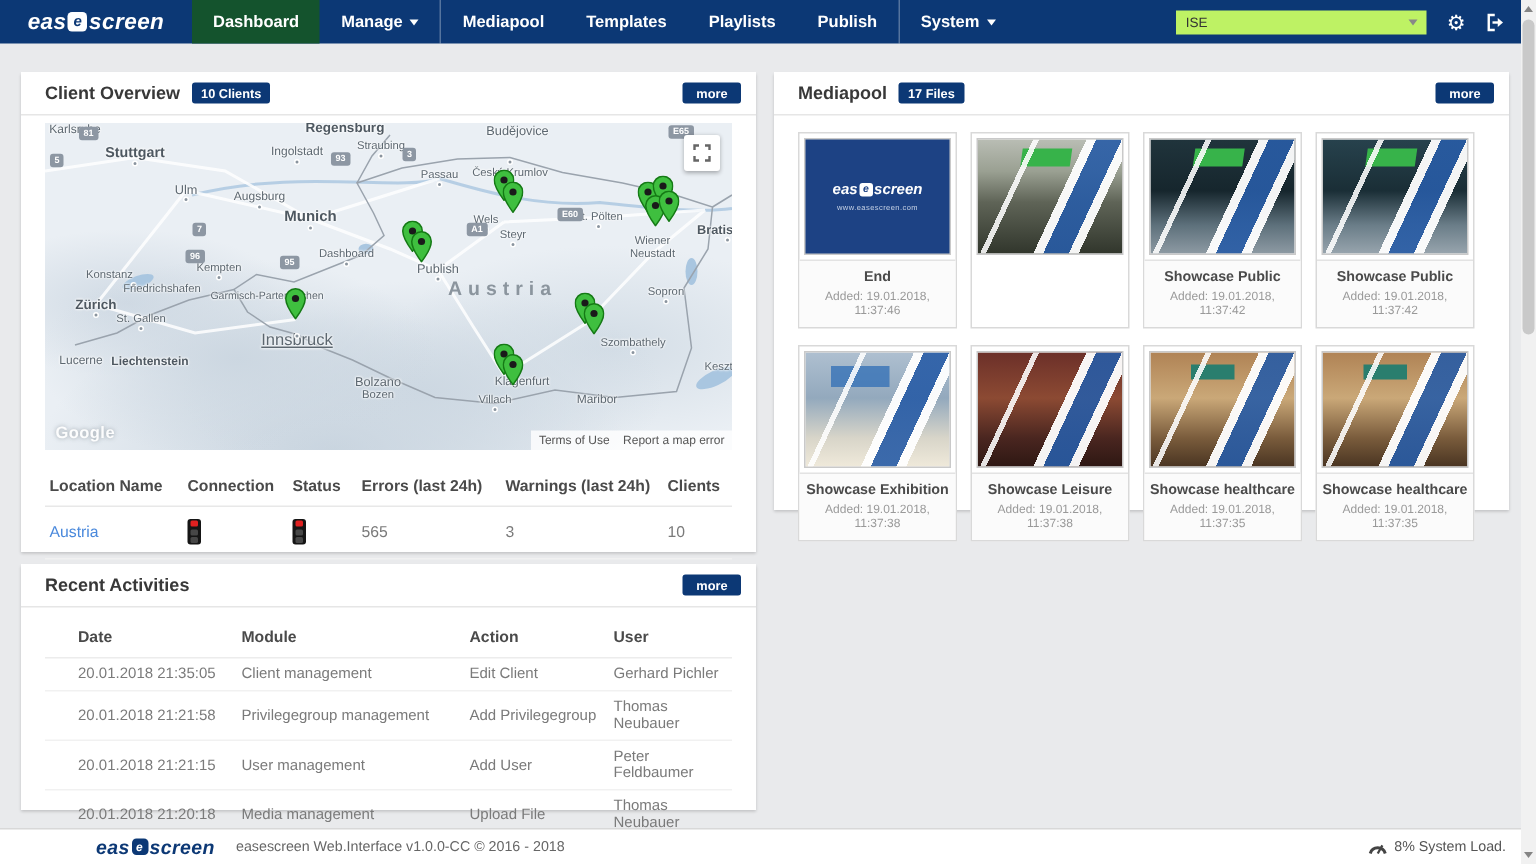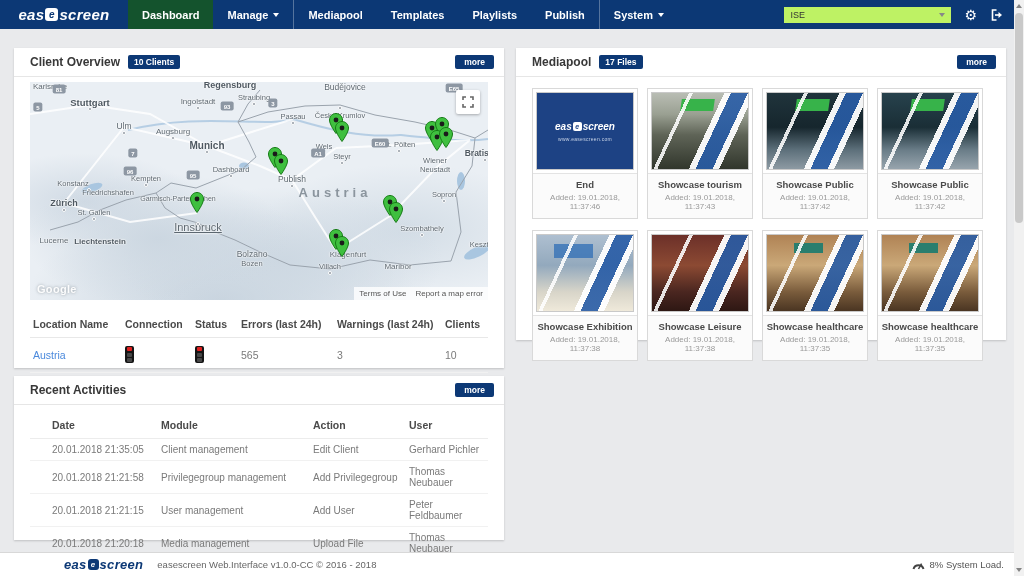--- a/index.html
+++ b/index.html
@@ -398,24 +398,20 @@
         </div>
         <div class="card-label">
           <div class="card-title">End</div>
           <div class="card-added">Added: 19.01.2018, 11:37:46</div>
         </div>
       </div>
       <div class="card">
         <div class="thumb t-tourism">
           <div class="slash"></div>
         </div>
-        <div class="card-label">
-          <div class="card-title">Showcase tourism</div>
-          <div class="card-added">Added: 19.01.2018, 11:37:43</div>
-        </div>
       </div>
       <div class="card">
         <div class="thumb t-public">
           <div class="slash"></div>
         </div>
         <div class="card-label">
           <div class="card-title">Showcase Public</div>
           <div class="card-added">Added: 19.01.2018, 11:37:42</div>
         </div>
       </div>

